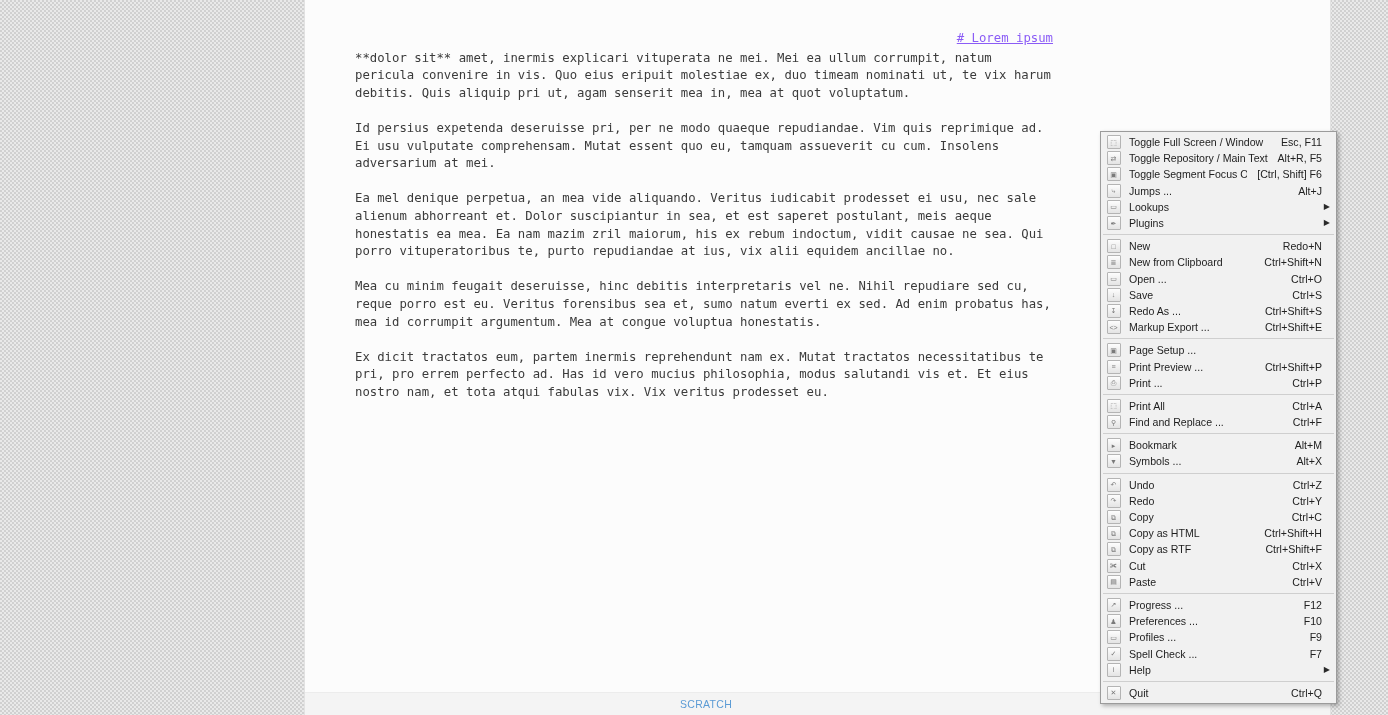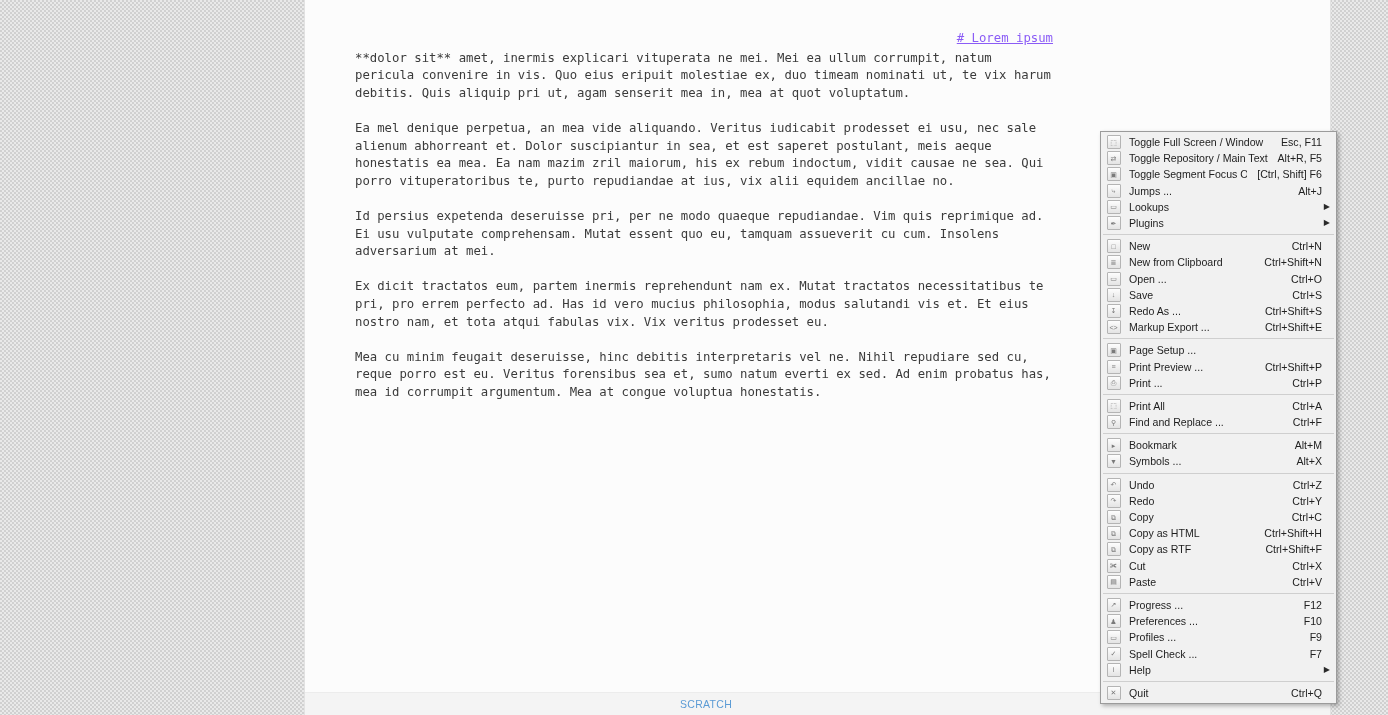--- a/index.html
+++ b/index.html
@@ -178,33 +178,33 @@
 
 <div class="backdrop"></div>
 
 <div class="page-sheet">
   <div class="doc-area">
     <div class="doc-title"># Lorem ipsum</div>
     <div id="paragraph-container">
         <div class="doc-para">**dolor sit** amet, inermis explicari vituperata ne mei. Mei ea ullum corrumpit, natum
 pericula convenire in vis. Quo eius eripuit molestiae ex, duo timeam nominati ut, te vix harum
 debitis. Quis aliquip pri ut, agam senserit mea in, mea at quot voluptatum.</div>
+        <div class="doc-para">Id persius expetenda deseruisse pri, per ne modo quaeque repudiandae. Vim quis reprimique ad.
+Ei usu vulputate comprehensam. Mutat essent quo eu, tamquam assueverit cu cum. Insolens
+adversarium at mei.</div>
         <div class="doc-para">Ea mel denique perpetua, an mea vide aliquando. Veritus iudicabit prodesset ei usu, nec sale
 alienum abhorreant et. Dolor suscipiantur in sea, et est saperet postulant, meis aeque
 honestatis ea mea. Ea nam mazim zril maiorum, his ex rebum indoctum, vidit causae ne sea. Qui
 porro vituperatoribus te, purto repudiandae at ius, vix alii equidem ancillae no.</div>
-        <div class="doc-para">Id persius expetenda deseruisse pri, per ne modo quaeque repudiandae. Vim quis reprimique ad.
-Ei usu vulputate comprehensam. Mutat essent quo eu, tamquam assueverit cu cum. Insolens
-adversarium at mei.</div>
+        <div class="doc-para">Mea cu minim feugait deseruisse, hinc debitis interpretaris vel ne. Nihil repudiare sed cu,
+reque porro est eu. Veritus forensibus sea et, sumo natum everti ex sed. Ad enim probatus has,
+mea id corrumpit argumentum. Mea at congue voluptua honestatis.</div>
         <div class="doc-para">Ex dicit tractatos eum, partem inermis reprehendunt nam ex. Mutat tractatos necessitatibus te
 pri, pro errem perfecto ad. Has id vero mucius philosophia, modus salutandi vis et. Et eius
 nostro nam, et tota atqui fabulas vix. Vix veritus prodesset eu.</div>
-        <div class="doc-para">Mea cu minim feugait deseruisse, hinc debitis interpretaris vel ne. Nihil repudiare sed cu,
-reque porro est eu. Veritus forensibus sea et, sumo natum everti ex sed. Ad enim probatus has,
-mea id corrumpit argumentum. Mea at congue voluptua honestatis.</div>
       </div>
   </div>
 </div>
 
 <div class="status-bar">
   <span class="status-scratch">SCRATCH</span>
   <span class="status-words">Wds: 212</span>
   <span class="status-time">00:03</span>
 </div>
 
@@ -256,21 +256,21 @@
       <span class="mi-label">Plugins</span>
       <span class="mi-accel"></span>
       <span class="mi-arrow">▶</span>
     </div>
     <div class="menu-sep"></div>
     <div class="menu-item">
       <span class="mi-icon">
         <span class="box">□</span>
       </span>
       <span class="mi-label">New</span>
-      <span class="mi-accel">Ctrl+N</span>
+      <span class="mi-accel">Redo+N</span>
       <span class="mi-arrow"></span>
     </div>
     <div class="menu-item">
       <span class="mi-icon">
         <span class="box">≣</span>
       </span>
       <span class="mi-label">New from Clipboard</span>
       <span class="mi-accel">Ctrl+Shift+N</span>
       <span class="mi-arrow"></span>
     </div>

